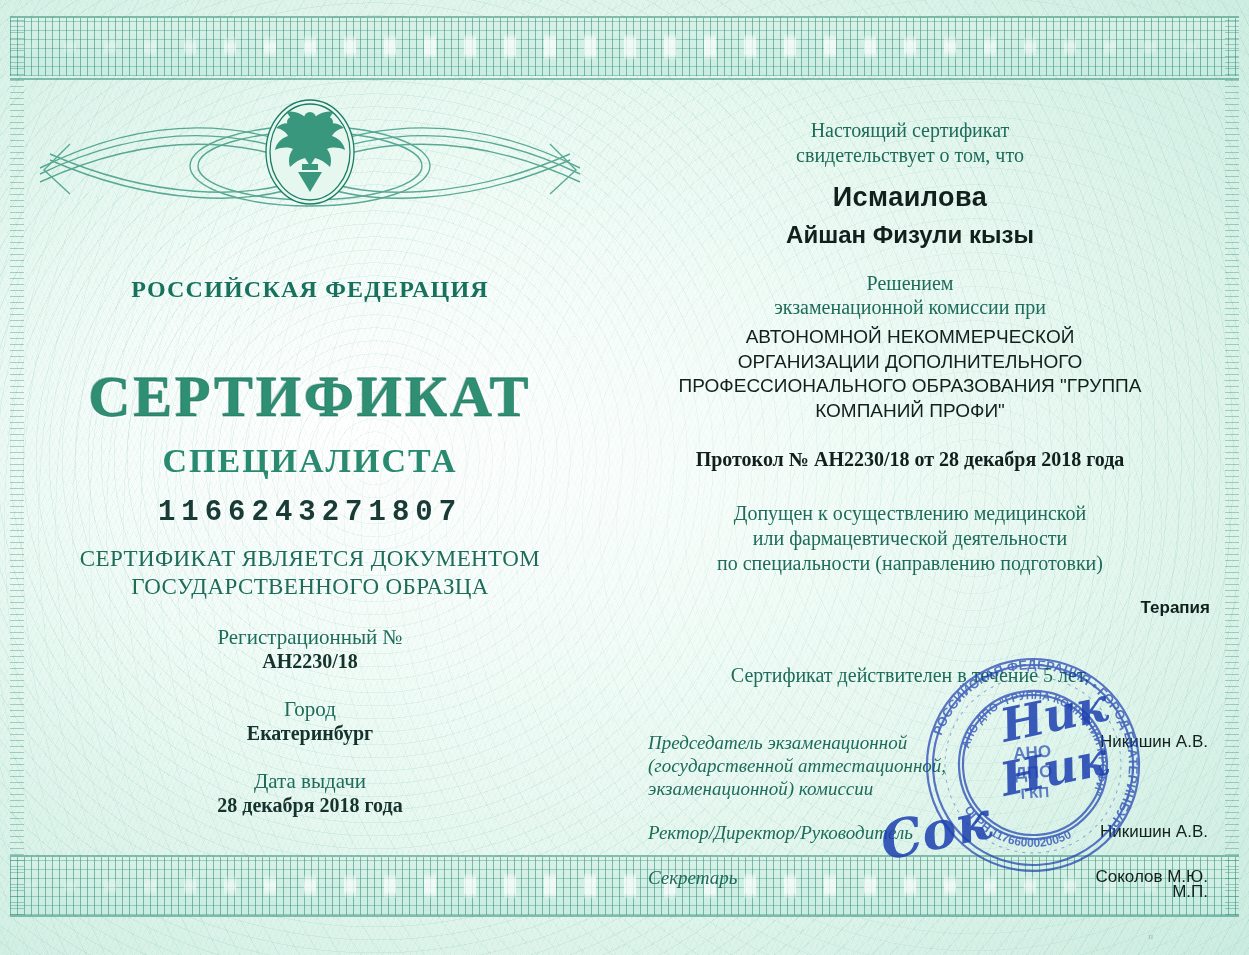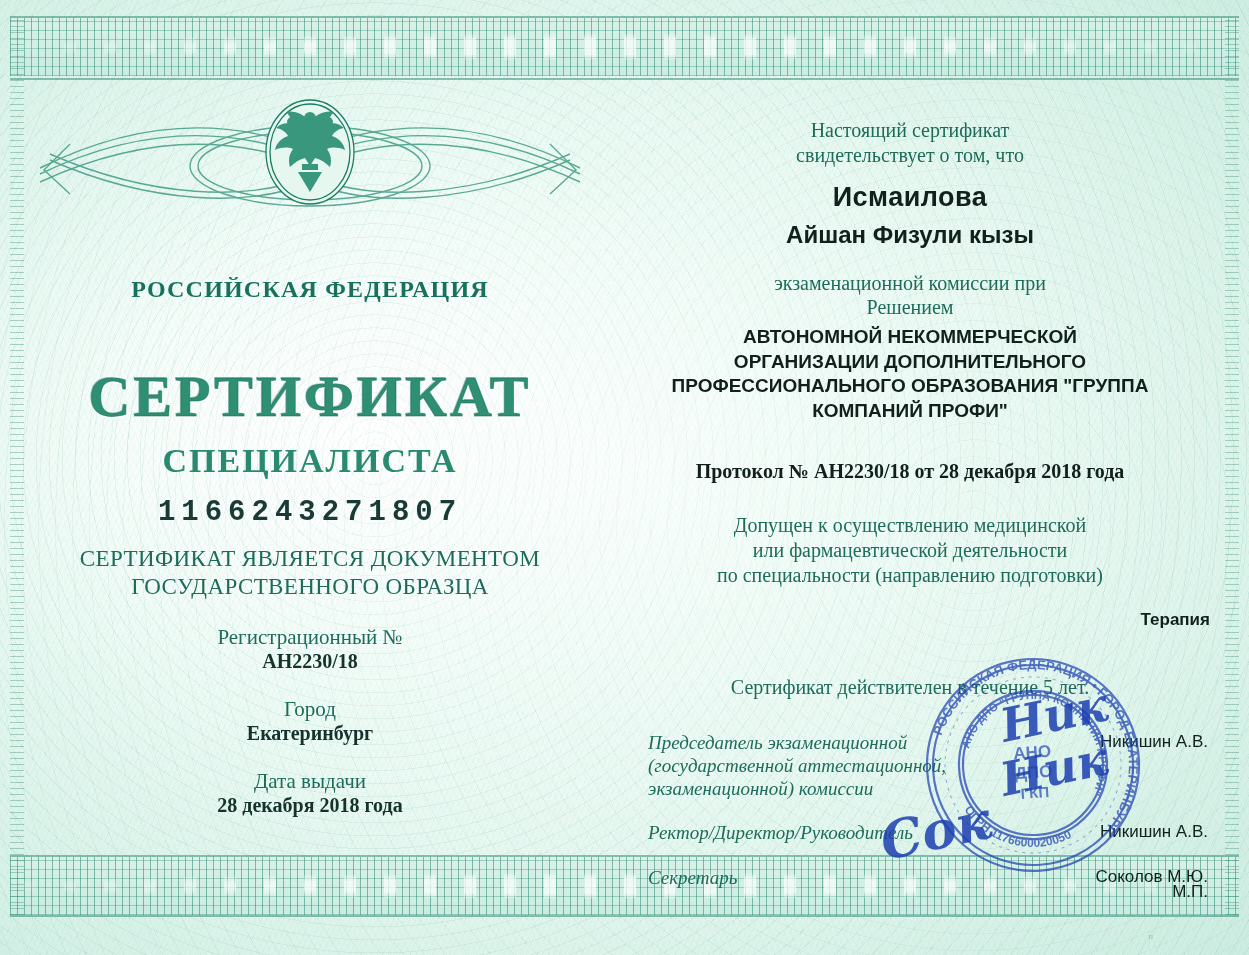--- a/index.html
+++ b/index.html
@@ -203,26 +203,26 @@
   }
   .r-decision {
     margin-top: 22px;
     font-size: 20px;
     line-height: 1.2;
   }
   .r-org {
     margin-top: 6px;
     font-family: "Liberation Sans", sans-serif;
     font-size: 19px;
-    font-weight: 700;
+    font-weight: 400;
     line-height: 1.3;
     color: #11201d;
   }
   .r-protocol {
-    margin-top: 36px;
+    margin-top: 24px;
     font-size: 20px;
     font-weight: 700;
     color: #11201d;
   }
   .r-admit {
     margin-top: 30px;
     font-size: 20px;
     line-height: 1.25;
   }
   .r-spec {
@@ -390,22 +390,22 @@
   <div class="right-col">
     <div class="r-intro">
       <div>Настоящий сертификат</div>
       <div>свидетельствует о том, что</div>
     </div>
 
     <div class="r-name">Исмаилова</div>
     <div class="r-name2">Айшан Физули кызы</div>
 
     <div class="r-decision">
+      <div>Решением</div>
       <div>экзаменационной комиссии при</div>
-      <div>Решением</div>
     </div>
 
     <div class="r-org">
       <div>АВТОНОМНОЙ НЕКОММЕРЧЕСКОЙ</div>
       <div>ОРГАНИЗАЦИИ ДОПОЛНИТЕЛЬНОГО</div>
       <div>ПРОФЕССИОНАЛЬНОГО ОБРАЗОВАНИЯ "ГРУППА</div>
       <div>КОМПАНИЙ ПРОФИ"</div>
     </div>
 
     <div class="r-protocol">Протокол № АН2230/18 от 28 декабря 2018 года</div>

